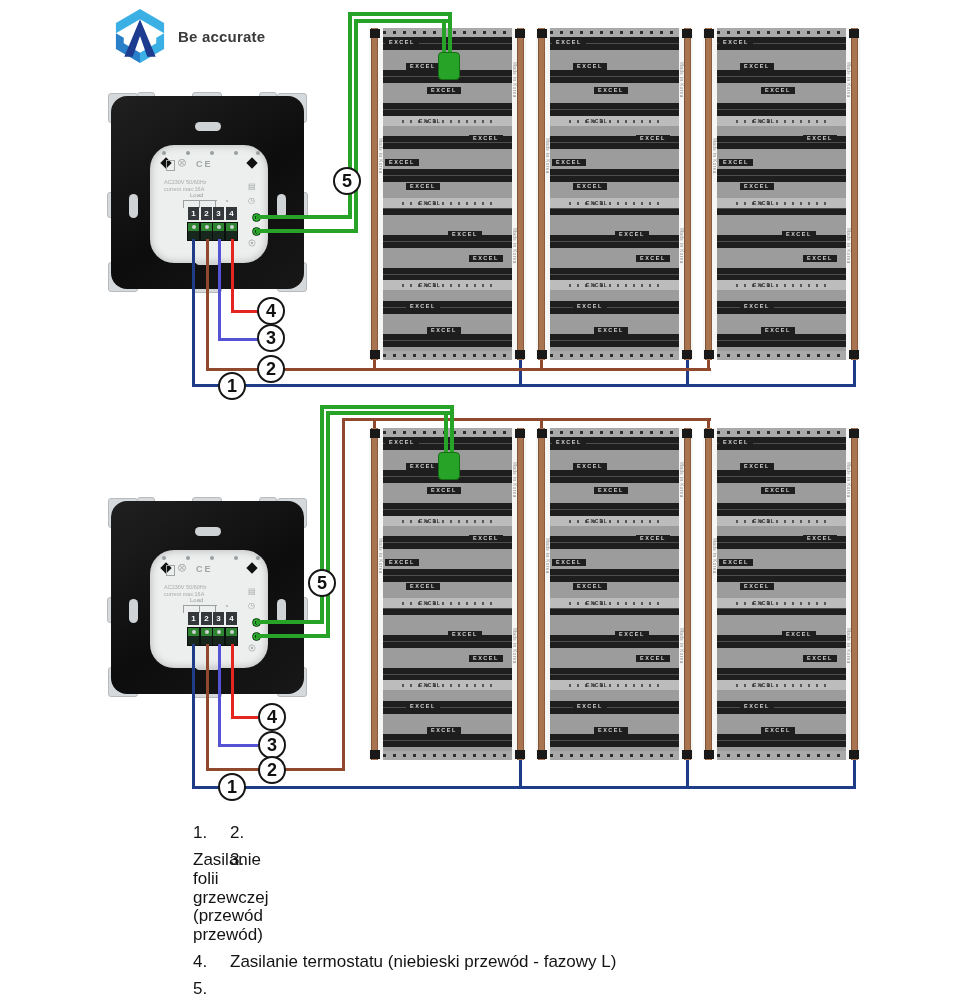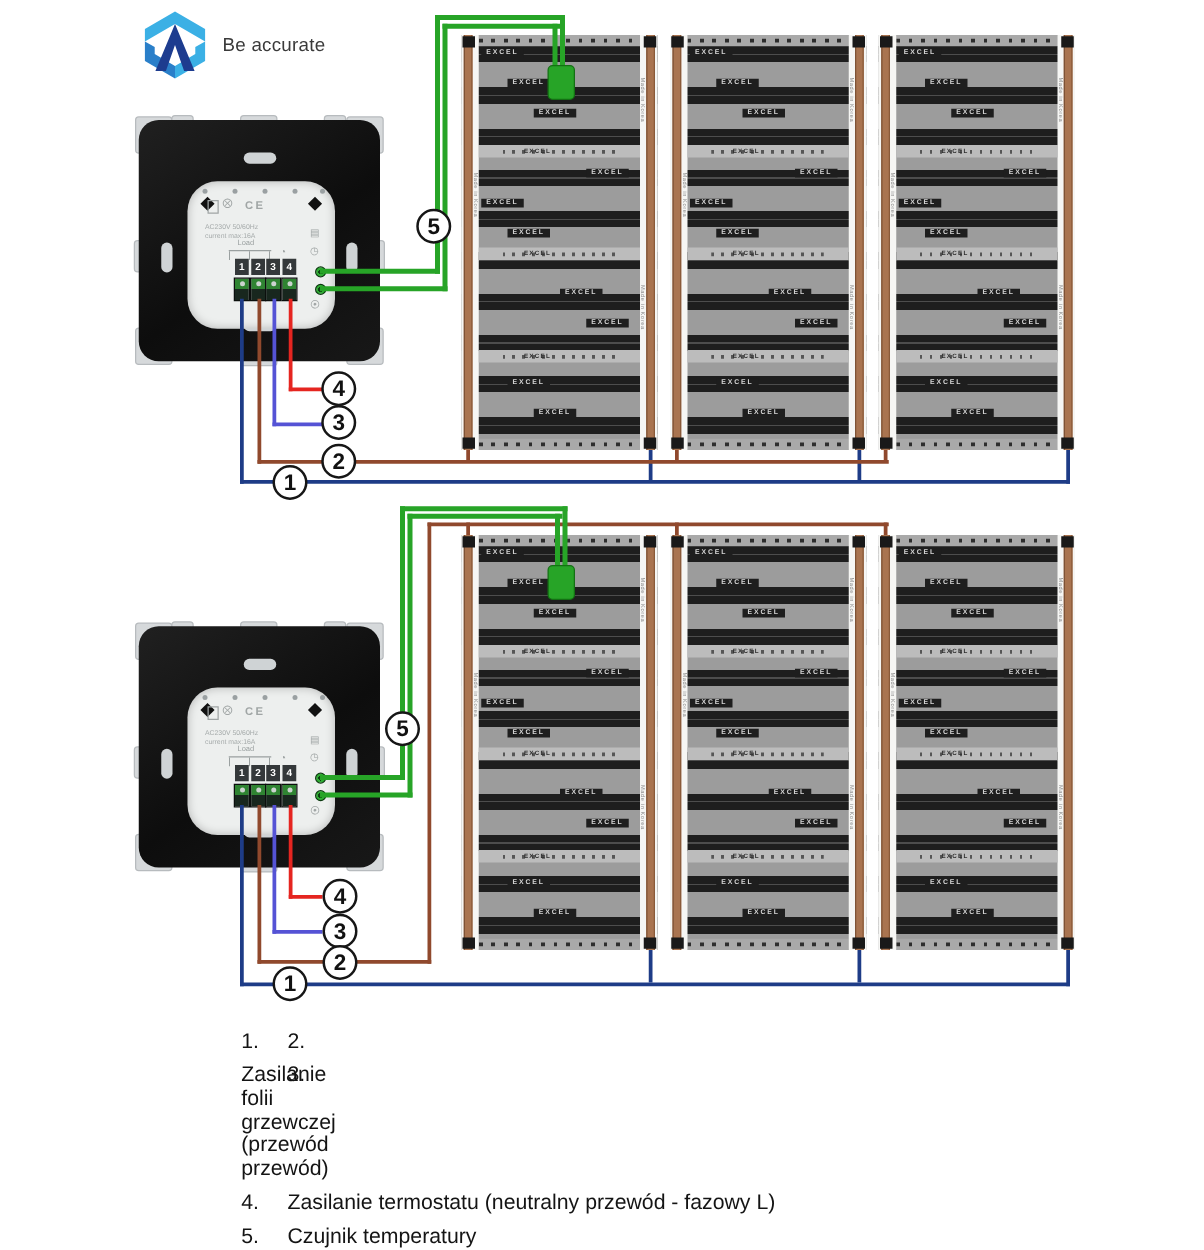--- a/index.html
+++ b/index.html
@@ -4,21 +4,21 @@
 <style>
   html,body{margin:0;padding:0;background:#ffffff;}
   body{width:963px;height:1000px;overflow:hidden;font-family:"Liberation Sans",sans-serif;}
   .page{position:relative;width:963px;height:1000px;background:#fff;}
   .abs{position:absolute;}
 
   
   .logo{position:absolute;left:112px;top:8px;display:flex;align-items:center;gap:10px;}
   .logo-text .brand-line{font-weight:bold;font-size:40px;letter-spacing:-1.5px;color:#231f20;line-height:1;}
   .logo-text .reg{font-size:13px;vertical-align:14px;letter-spacing:0;margin-left:2px;}
-  .logo-text .tagline{font-size:15px;color:#3a3a3a;margin-top:1px;letter-spacing:.2px;}
+  .logo-text .tagline{font-size:15px;color:#3a3a3a;margin-top:1px;letter-spacing:.2px;font-weight:bold;}
 
   
   .seg{position:absolute;z-index:5;}
   .w-navy{background:var(--c-navy);}
   .w-brown{background:var(--c-brown);}
   .w-blue{background:var(--c-blue);}
   .w-red{background:var(--c-red);}
   .w-green{background:var(--c-green);}
 
   
@@ -466,19 +466,18 @@
       </div>
     </div>
 
   <div class="legend">
     <div class="legend-list" id="legend-list">
         <div style="position: static;">1.</div>
         <div style="position: static;">2.</div>
         <div style="position: static;">Zasilanie folii grzewczej (przewód przewód)</div>
         <div style="position: static;">3.</div>
         <div style="position: static;">4.</div>
-        <div style="position: static;">Zasilanie termostatu (neutralny przewód - fazowy L)</div>
+        <div style="position: static;">Zasilanie termostatu (niebieski przewód - fazowy L)</div>
         <div style="position: static;">5.</div>
-        <div style="position: static;">Czujnik temperatury</div>
       </div>
   </div>
 
 </div>
 
 </body></html>

